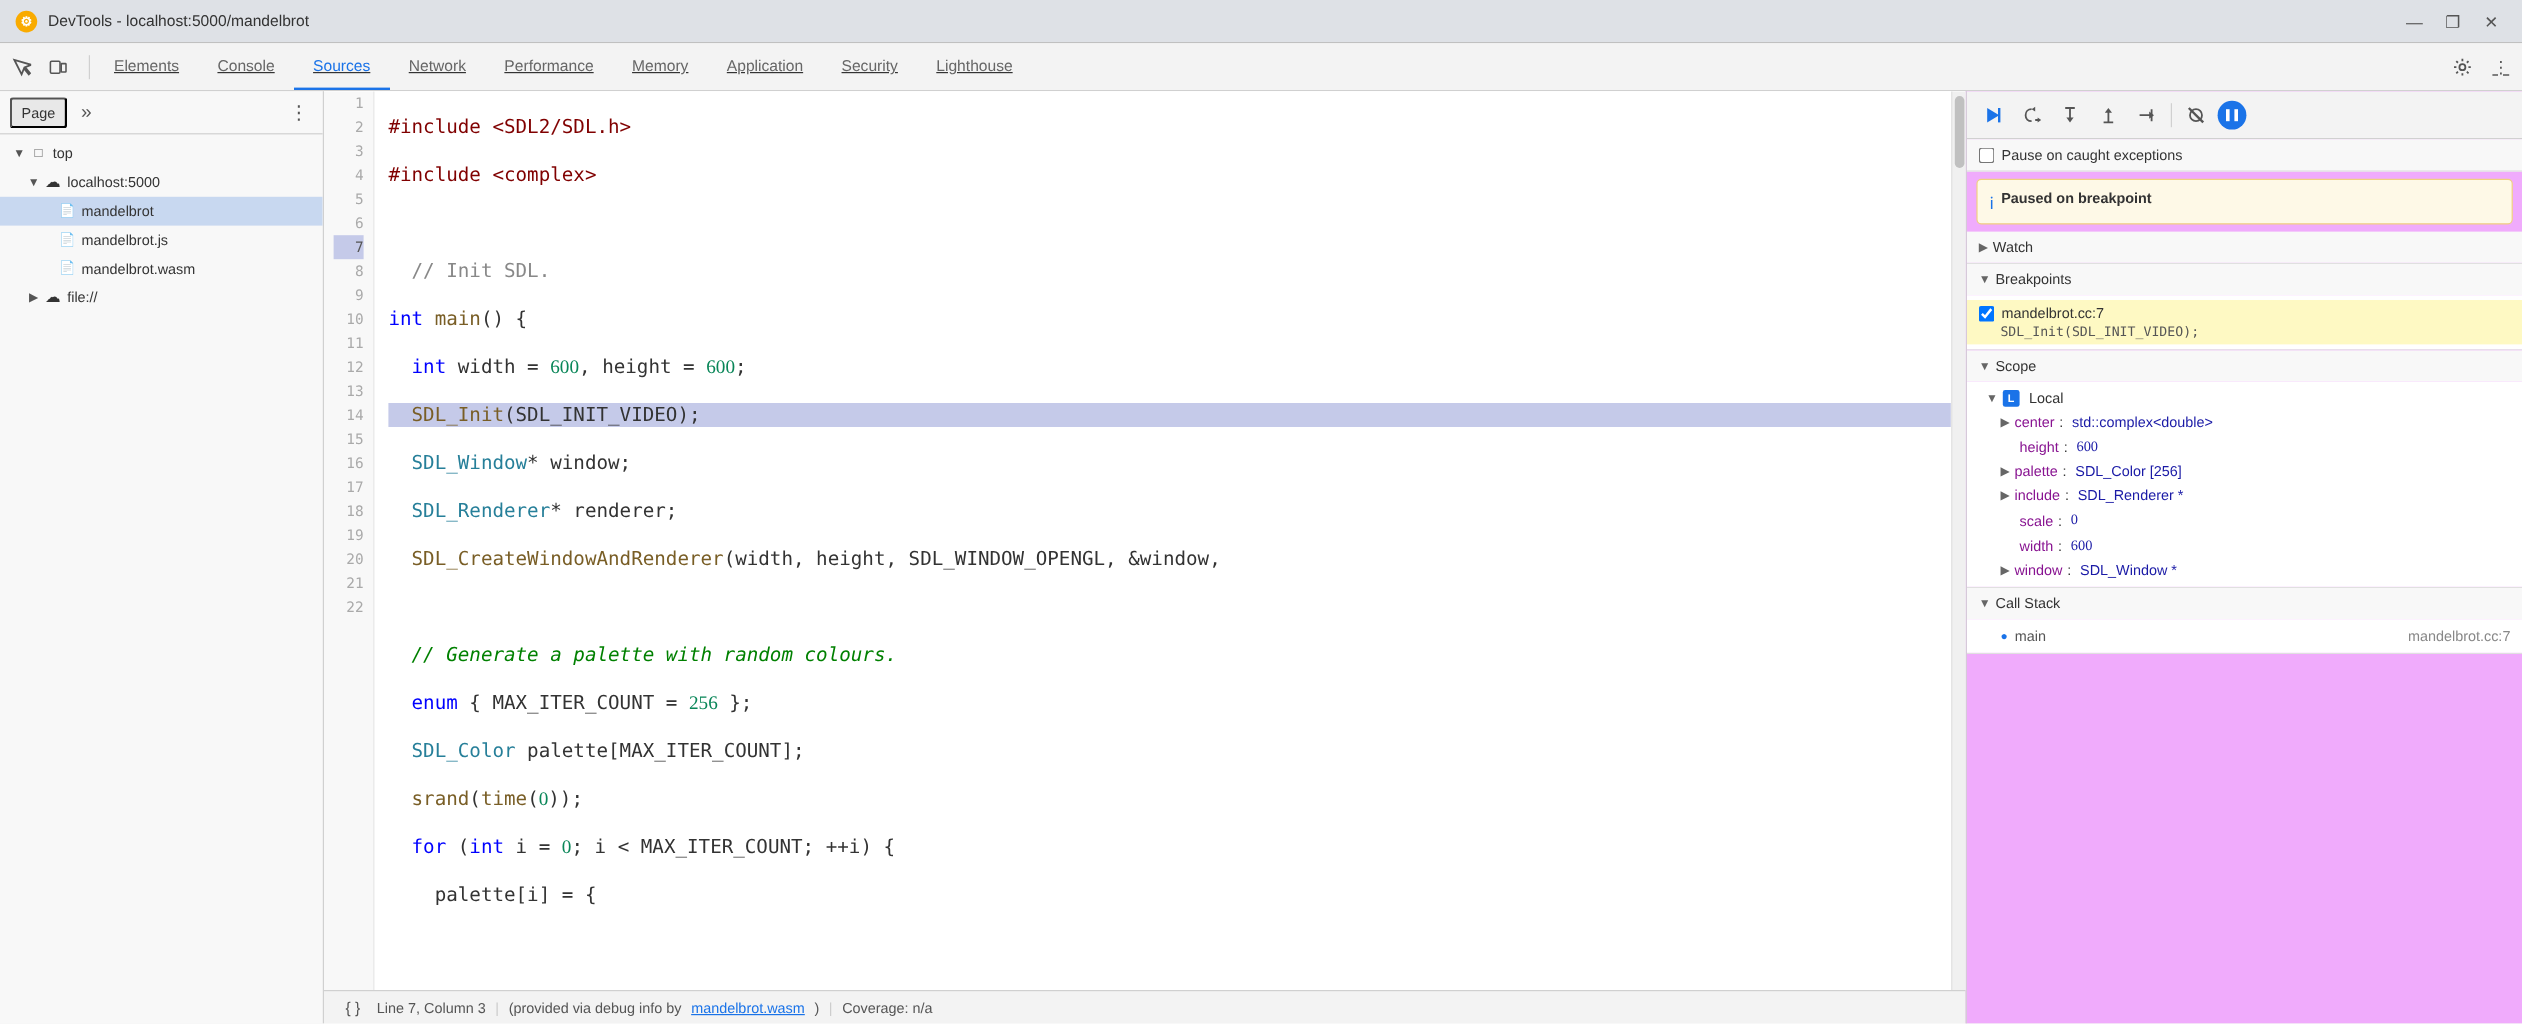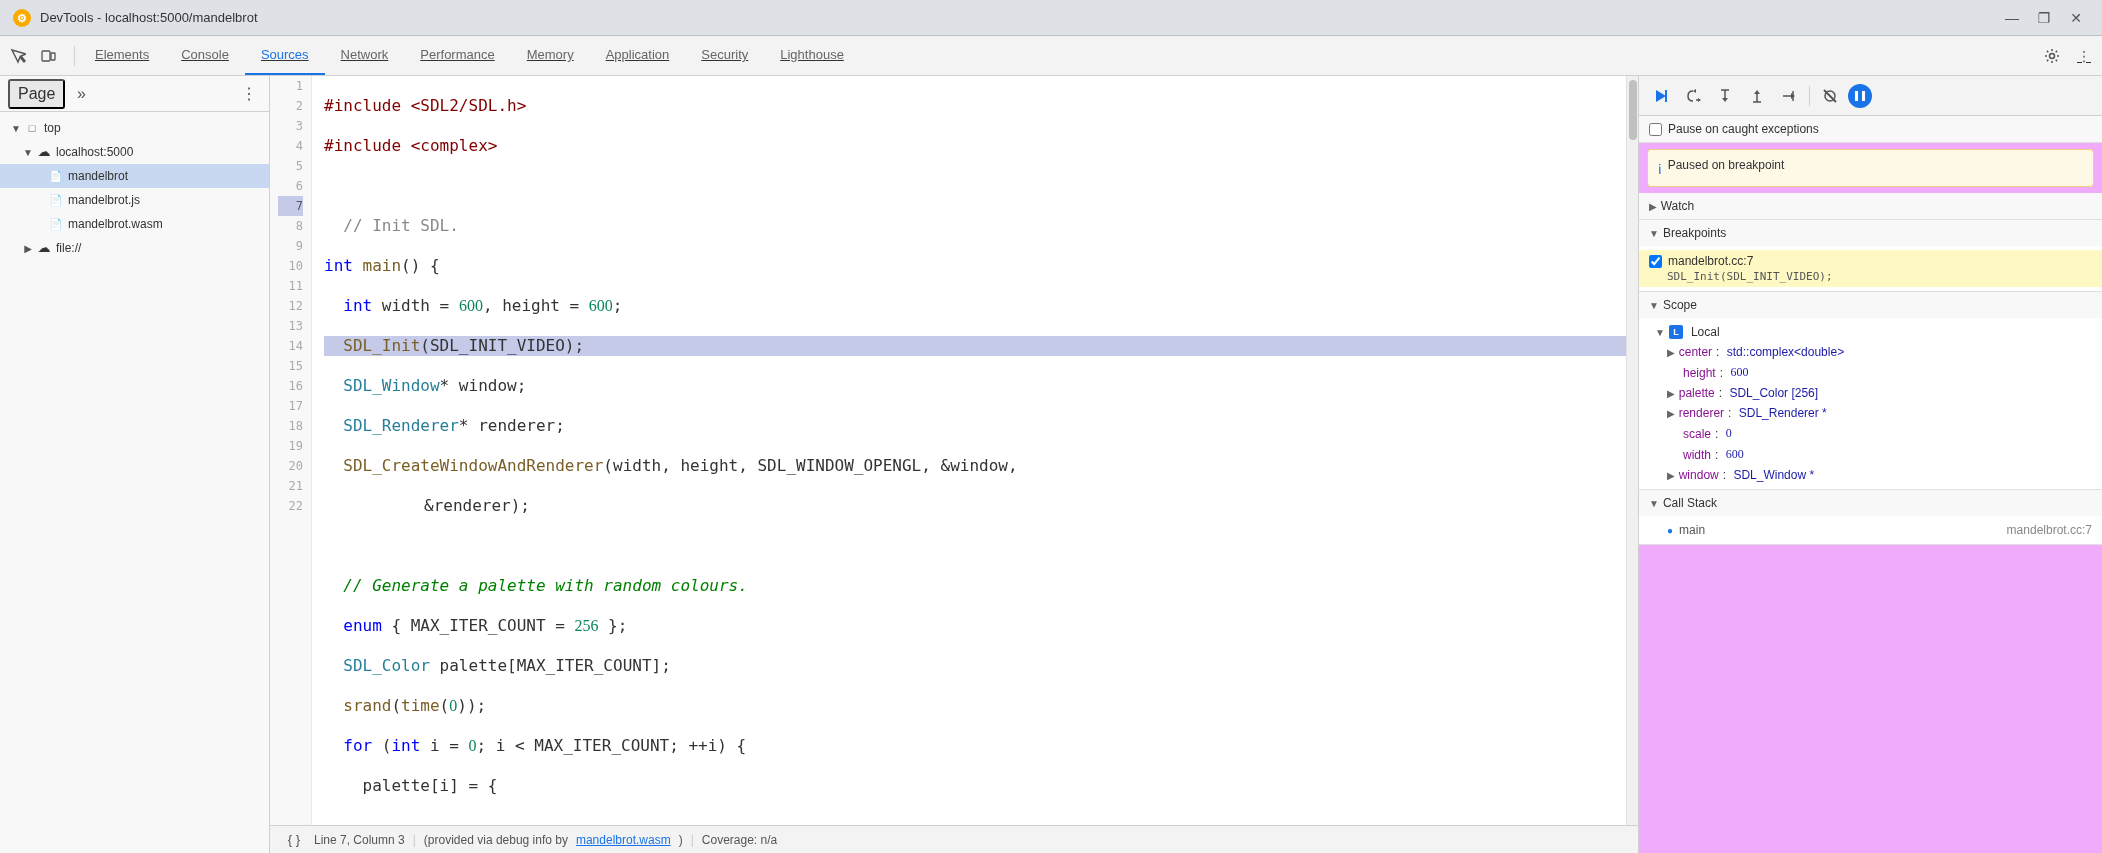--- a/index.html
+++ b/index.html
@@ -76,21 +76,21 @@
       display: flex;
       align-items: center;
       padding: 0 8px;
       border-bottom: 1px solid #d0d0d0;
       gap: 4px;
     }
     .sidebar-tab {
       padding: 4px 8px;
       cursor: pointer;
       border-radius: 3px;
-      font-size: 16px;
+      font-size: 12px;
       color: #555;
     }
     .sidebar-tab.active { background: #e8e8e8; color: #333; }
     .sidebar-more-btn {
       width: 24px; height: 24px;
       background: none; border: none; cursor: pointer;
       color: #555; font-size: 16px; display: flex; align-items: center; justify-content: center;
     }
     .sidebar-menu-btn {
       margin-left: auto;
@@ -304,21 +304,21 @@
       display: flex;
       align-items: flex-start;
       gap: 6px;
       font-size: 12px;
     }
     #paused-banner .info-icon {
       color: #1a73e8;
       font-size: 14px;
       margin-top: 1px;
     }
-    #paused-banner .paused-text { font-weight: 400; color: #333; }
+    #paused-banner .paused-text { font-weight: 700; color: #333; }
 
     
     .bp-item {
       padding: 4px 10px 4px 24px;
       background: #fef9c3;
       display: flex;
       flex-direction: column;
       gap: 2px;
     }
     .bp-item-row {
@@ -507,21 +507,20 @@
 <div class="code-line"><span class="line-text"><span class="pp">#include &lt;SDL2/SDL.h&gt;</span></span></div>
 <div class="code-line"><span class="line-text"><span class="pp">#include &lt;complex&gt;</span></span></div>
 <div class="code-line"><span class="line-text"></span></div>
 <div class="code-line"><span class="line-text"><span style="color:#888">  // Init SDL.</span></span></div>
 <div class="code-line"><span class="line-text"><span class="kw">int</span> <span class="fn">main</span>() {</span></div>
 <div class="code-line"><span class="line-text">  <span class="kw">int</span> width = <span class="num">600</span>, height = <span class="num">600</span>;</span></div>
 <div class="code-line" style="background:#c5cae9"><span class="line-text">  <span class="fn">SDL_Init</span>(SDL_INIT_VIDEO);</span></div>
 <div class="code-line"><span class="line-text">  <span class="type">SDL_Window</span>* window;</span></div>
 <div class="code-line"><span class="line-text">  <span class="type">SDL_Renderer</span>* renderer;</span></div>
 <div class="code-line"><span class="line-text">  <span class="fn">SDL_CreateWindowAndRenderer</span>(width, height, SDL_WINDOW_OPENGL, &amp;window,</span></div>
-<div class="code-line"><span class="line-text" style="padding-left:100px">&amp;renderer);</span></div>
 <div class="code-line"><span class="line-text"></span></div>
 <div class="code-line"><span class="line-text">  <span style="color:#008000;font-style:italic">// Generate a palette with random colours.</span></span></div>
 <div class="code-line"><span class="line-text">  <span class="kw">enum</span> { MAX_ITER_COUNT = <span class="num">256</span> };</span></div>
 <div class="code-line"><span class="line-text">  <span class="type">SDL_Color</span> palette[MAX_ITER_COUNT];</span></div>
 <div class="code-line"><span class="line-text">  <span class="fn">srand</span>(<span class="fn">time</span>(<span class="num">0</span>));</span></div>
 <div class="code-line"><span class="line-text">  <span class="kw">for</span> (<span class="kw">int</span> i = <span class="num">0</span>; i &lt; MAX_ITER_COUNT; ++i) {</span></div>
 <div class="code-line"><span class="line-text">    palette[i] = {</span></div>
 
 
 
@@ -661,21 +660,21 @@
 
           <div class="scope-item">
             <span class="arrow">▶</span>
             <span class="prop-name">palette</span>
             <span>:&nbsp;</span>
             <span class="prop-value">SDL_Color [256]</span>
           </div>
 
           <div class="scope-item">
             <span class="arrow">▶</span>
-            <span class="prop-name">renderer</span>
+            <span class="prop-name">include</span>
             <span>:&nbsp;</span>
             <span class="prop-value">SDL_Renderer *</span>
           </div>
 
           <div class="scope-item">
             <span style="width:12px"></span>
             <span class="prop-name">scale</span>
             <span>:&nbsp;</span>
             <span class="prop-value num" style="color:#1a1aa6">0</span>
           </div>

